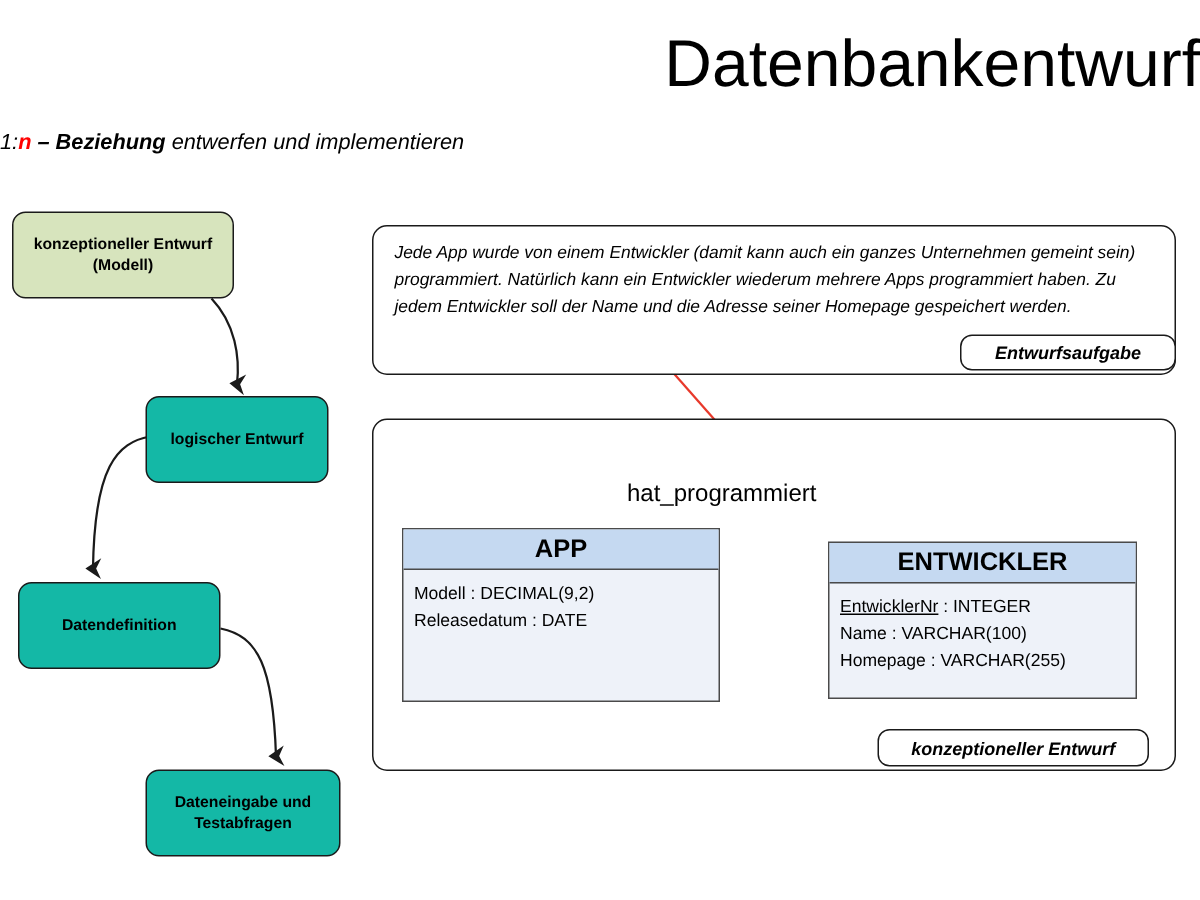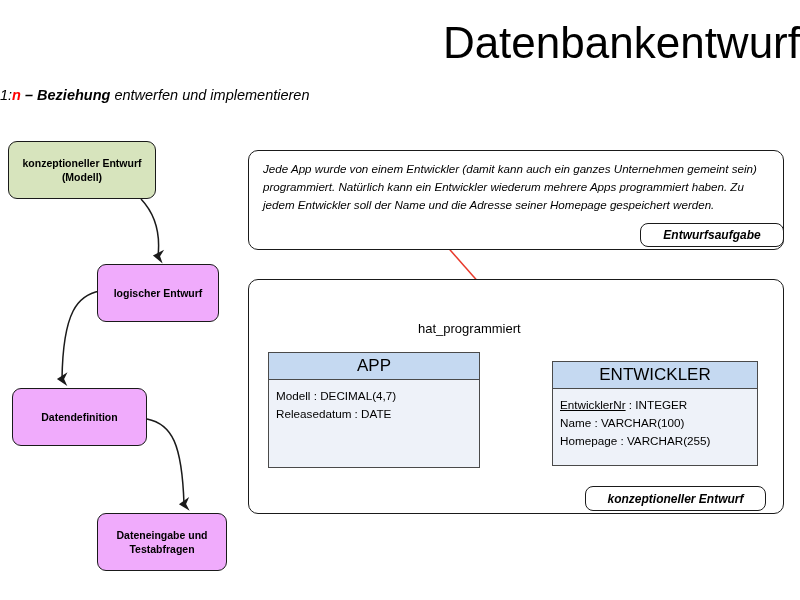--- a/index.html
+++ b/index.html
@@ -55,21 +55,21 @@
     display: flex;
     align-items: center;
     justify-content: center;
     text-align: center;
     font-size: 10.5px;
     font-weight: bold;
     line-height: 1.35;
     padding: 2px 6px;
   }
   .flowbox.green { background: #d7e4bd; justify-content: center; }
-  .flowbox.blue  { background: #f0abfc; }
+  .flowbox.blue  { background: #14b8a6; }
 
   #flow-0 { left: 8px;  top: 141px; width: 148px; height: 58px; }
   #flow-1 { left: 97px; top: 264px; width: 122px; height: 58px; }
   #flow-2 { left: 12px; top: 388px; width: 135px; height: 58px; }
   #flow-3 { left: 97px; top: 513px; width: 130px; height: 58px; }
 
   
   .panel {
     position: absolute;
     box-sizing: border-box;
@@ -116,21 +116,21 @@
     box-sizing: border-box;
     border: 1px solid #4a4a4a;
     background: #eef2f9;
   }
   .entity-header {
     box-sizing: border-box;
     background: #c5d9f1;
     border-bottom: 1px solid #4a4a4a;
     text-align: center;
     font-size: 17px;
-    font-weight: normal;
+    font-weight: bold;
     line-height: 26px;
     height: 27px;
   }
   .entity-attrs {
     padding: 7px 0 6px 7px;
   }
   .attr {
     font-size: 11.7px;
     line-height: 1.52;
     white-space: nowrap;
@@ -139,21 +139,21 @@
     text-decoration: underline;
   }
 
   #entity-app        { left: 268px; top: 352px; width: 212px; height: 116px; }
   #entity-entwickler { left: 552px; top: 361px; width: 206px; height: 105px; }
 
   
   .rel-label {
     position: absolute;
     left: 418px; top: 321px;
-    font-size: 13px;
+    font-size: 16px;
     white-space: nowrap;
   }
 </style>
 </head>
 <body>
 
 <svg id="canvas" viewBox="0 0 800 600">
   <defs>
     <marker id="ah-black" markerWidth="10" markerHeight="10" refX="5.2" refY="4" orient="auto" markerUnits="strokeWidth">
       <path d="M0.6,0.4 L5.2,7.4 L9.8,0.4 L5.2,2.6 Z" fill="#1a1a1a"></path>
@@ -204,21 +204,21 @@
 <div class="caption-tab" id="caption-task">Entwurfsaufgabe</div>
 
 <div class="panel" id="diagram-panel"></div>
 <div class="caption-tab" id="caption-diagram">konzeptioneller Entwurf</div>
 
 <div class="rel-label">hat_programmiert</div>
 
 <div class="entity" id="entity-app">
   <div class="entity-header">APP</div>
   <div class="entity-attrs">
-    <div class="attr"><span>Modell</span><span> : DECIMAL(4,7)</span></div>
+    <div class="attr"><span>Modell</span><span> : DECIMAL(9,2)</span></div>
     <div class="attr"><span>Releasedatum</span><span> : DATE</span></div>
   </div>
 </div>
 
 <div class="entity" id="entity-entwickler">
   <div class="entity-header">ENTWICKLER</div>
   <div class="entity-attrs">
     <div class="attr"><span class="pk">EntwicklerNr</span><span> : INTEGER</span></div>
     <div class="attr"><span>Name</span><span> : VARCHAR(100)</span></div>
     <div class="attr"><span>Homepage</span><span> : VARCHAR(255)</span></div>

